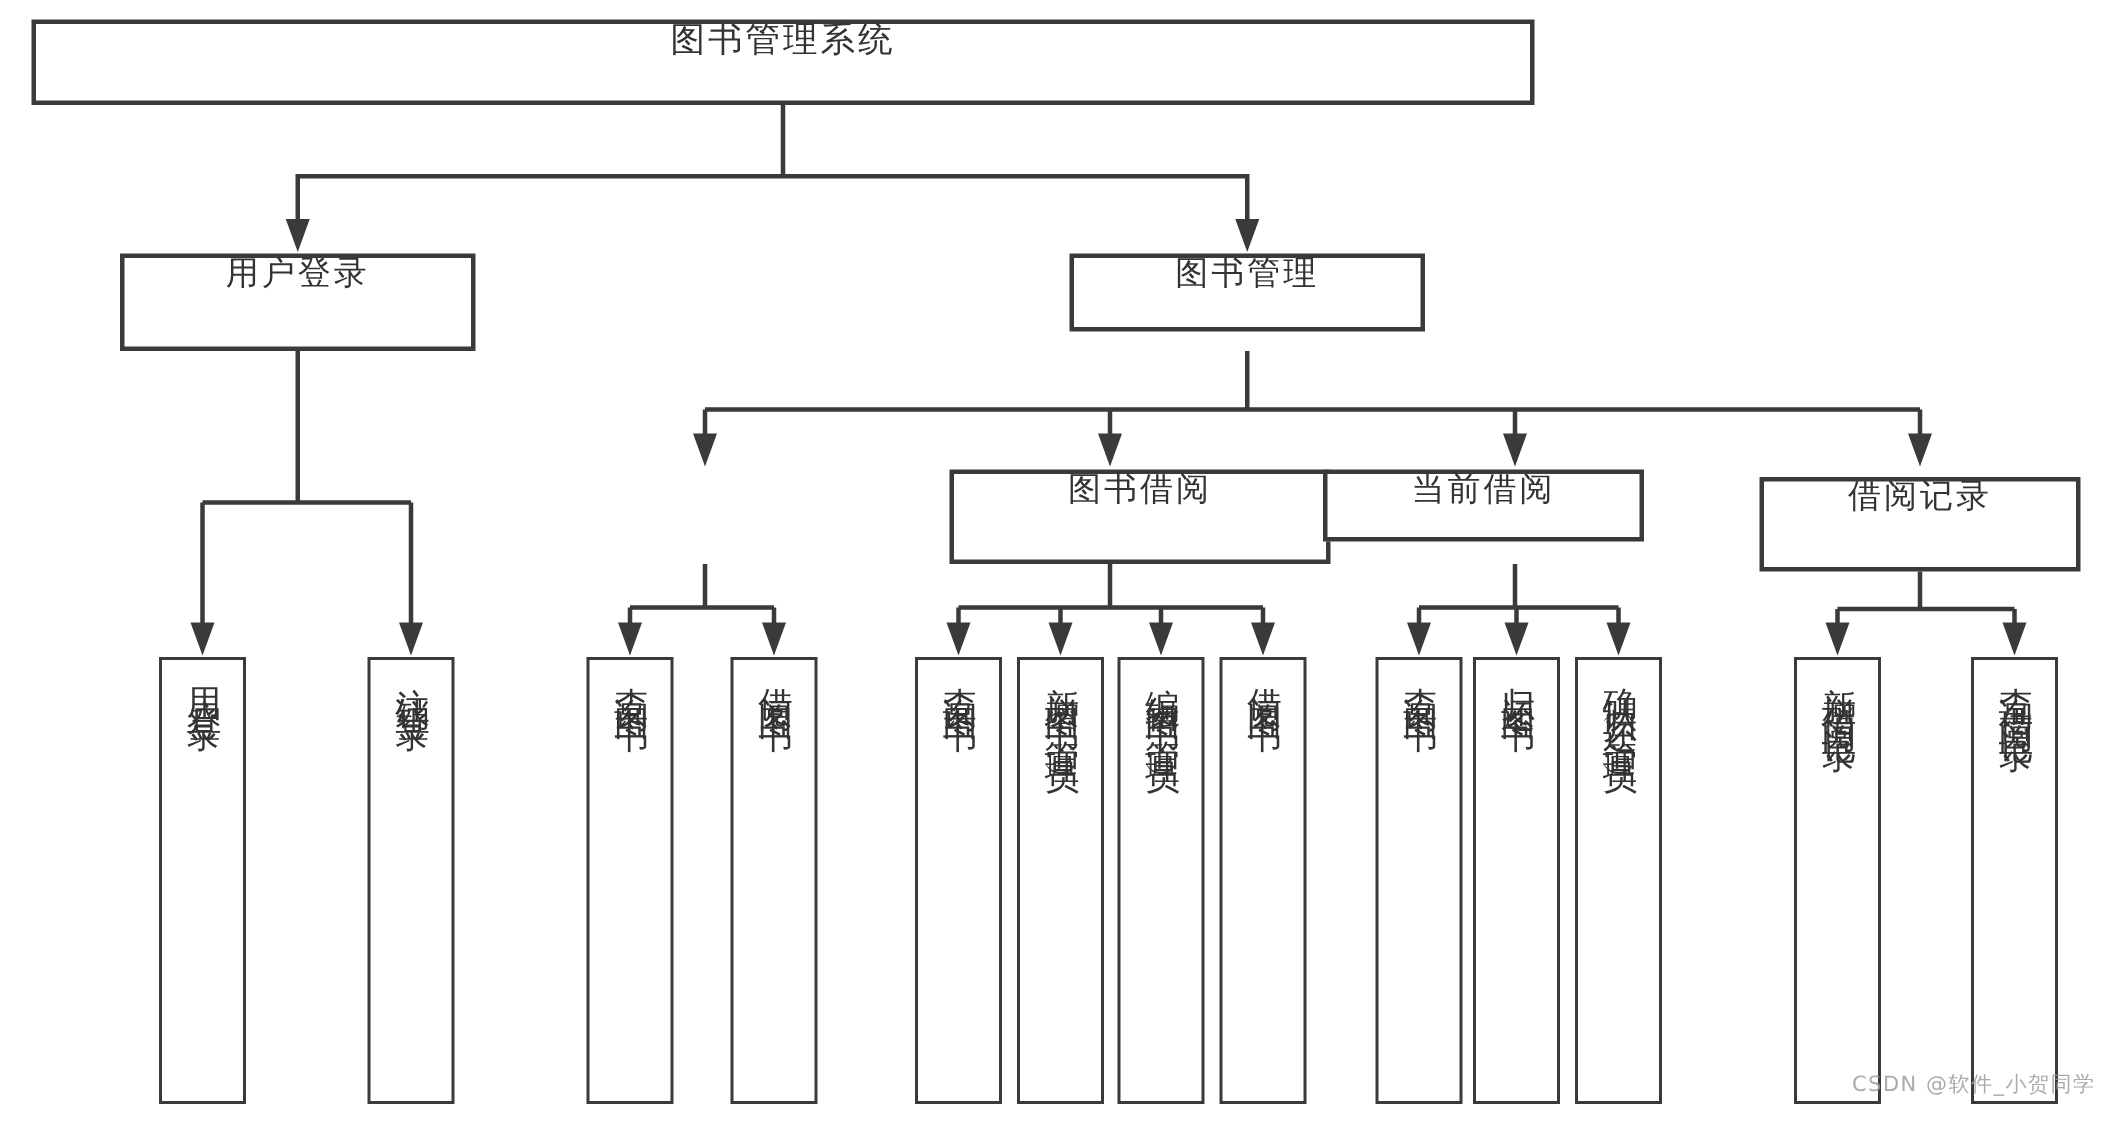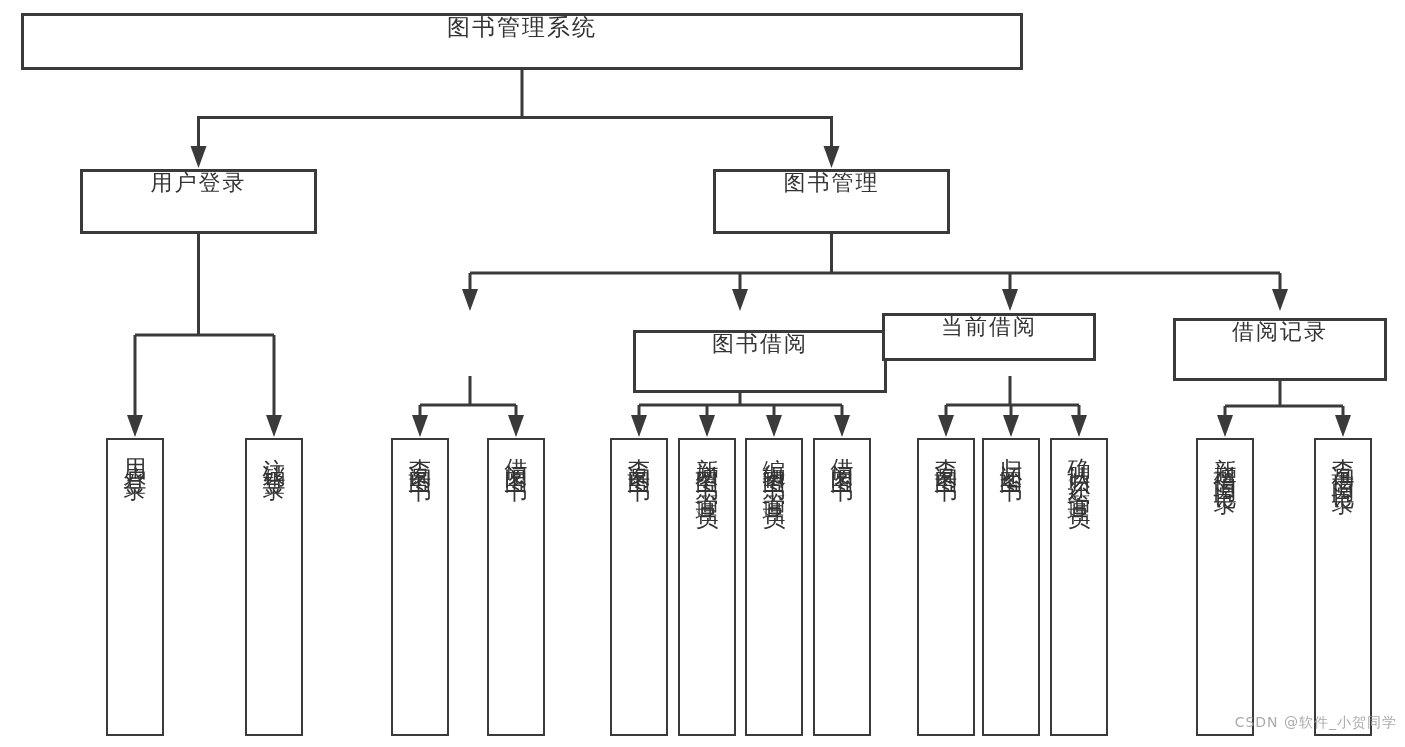--- a/index.html
+++ b/index.html
@@ -101,25 +101,25 @@
     <use href="#ah" x="1343" y="437"></use>
   </svg>
 
   <div class="node" style="left:21px;top:13px;width:1002px;height:57px">
     <span class="hlabel root-label">图书管理系统</span>
   </div>
 
   <div class="node" style="left:80px;top:169px;width:237px;height:65px">
     <span class="hlabel">用户登录</span>
   </div>
-  <div class="node" style="left:713px;top:169px;width:237px;height:65px">
+  <div class="node" style="left:713px;top:169px;width:237px;height:52px">
     <span class="hlabel">图书管理</span>
   </div>
 
-  <div class="node" style="left:633px;top:330px;width:254px;height:63px">
+  <div class="node" style="left:633px;top:313px;width:254px;height:63px">
     <span class="hlabel">图书借阅</span>
   </div>
   <div class="node" style="left:882px;top:313px;width:214px;height:48px">
     <span class="hlabel">当前借阅</span>
   </div>
   <div class="node" style="left:1173px;top:318px;width:214px;height:63px">
     <span class="hlabel">借阅记录</span>
   </div>
 
   <div class="node leaf" style="left:106px">

